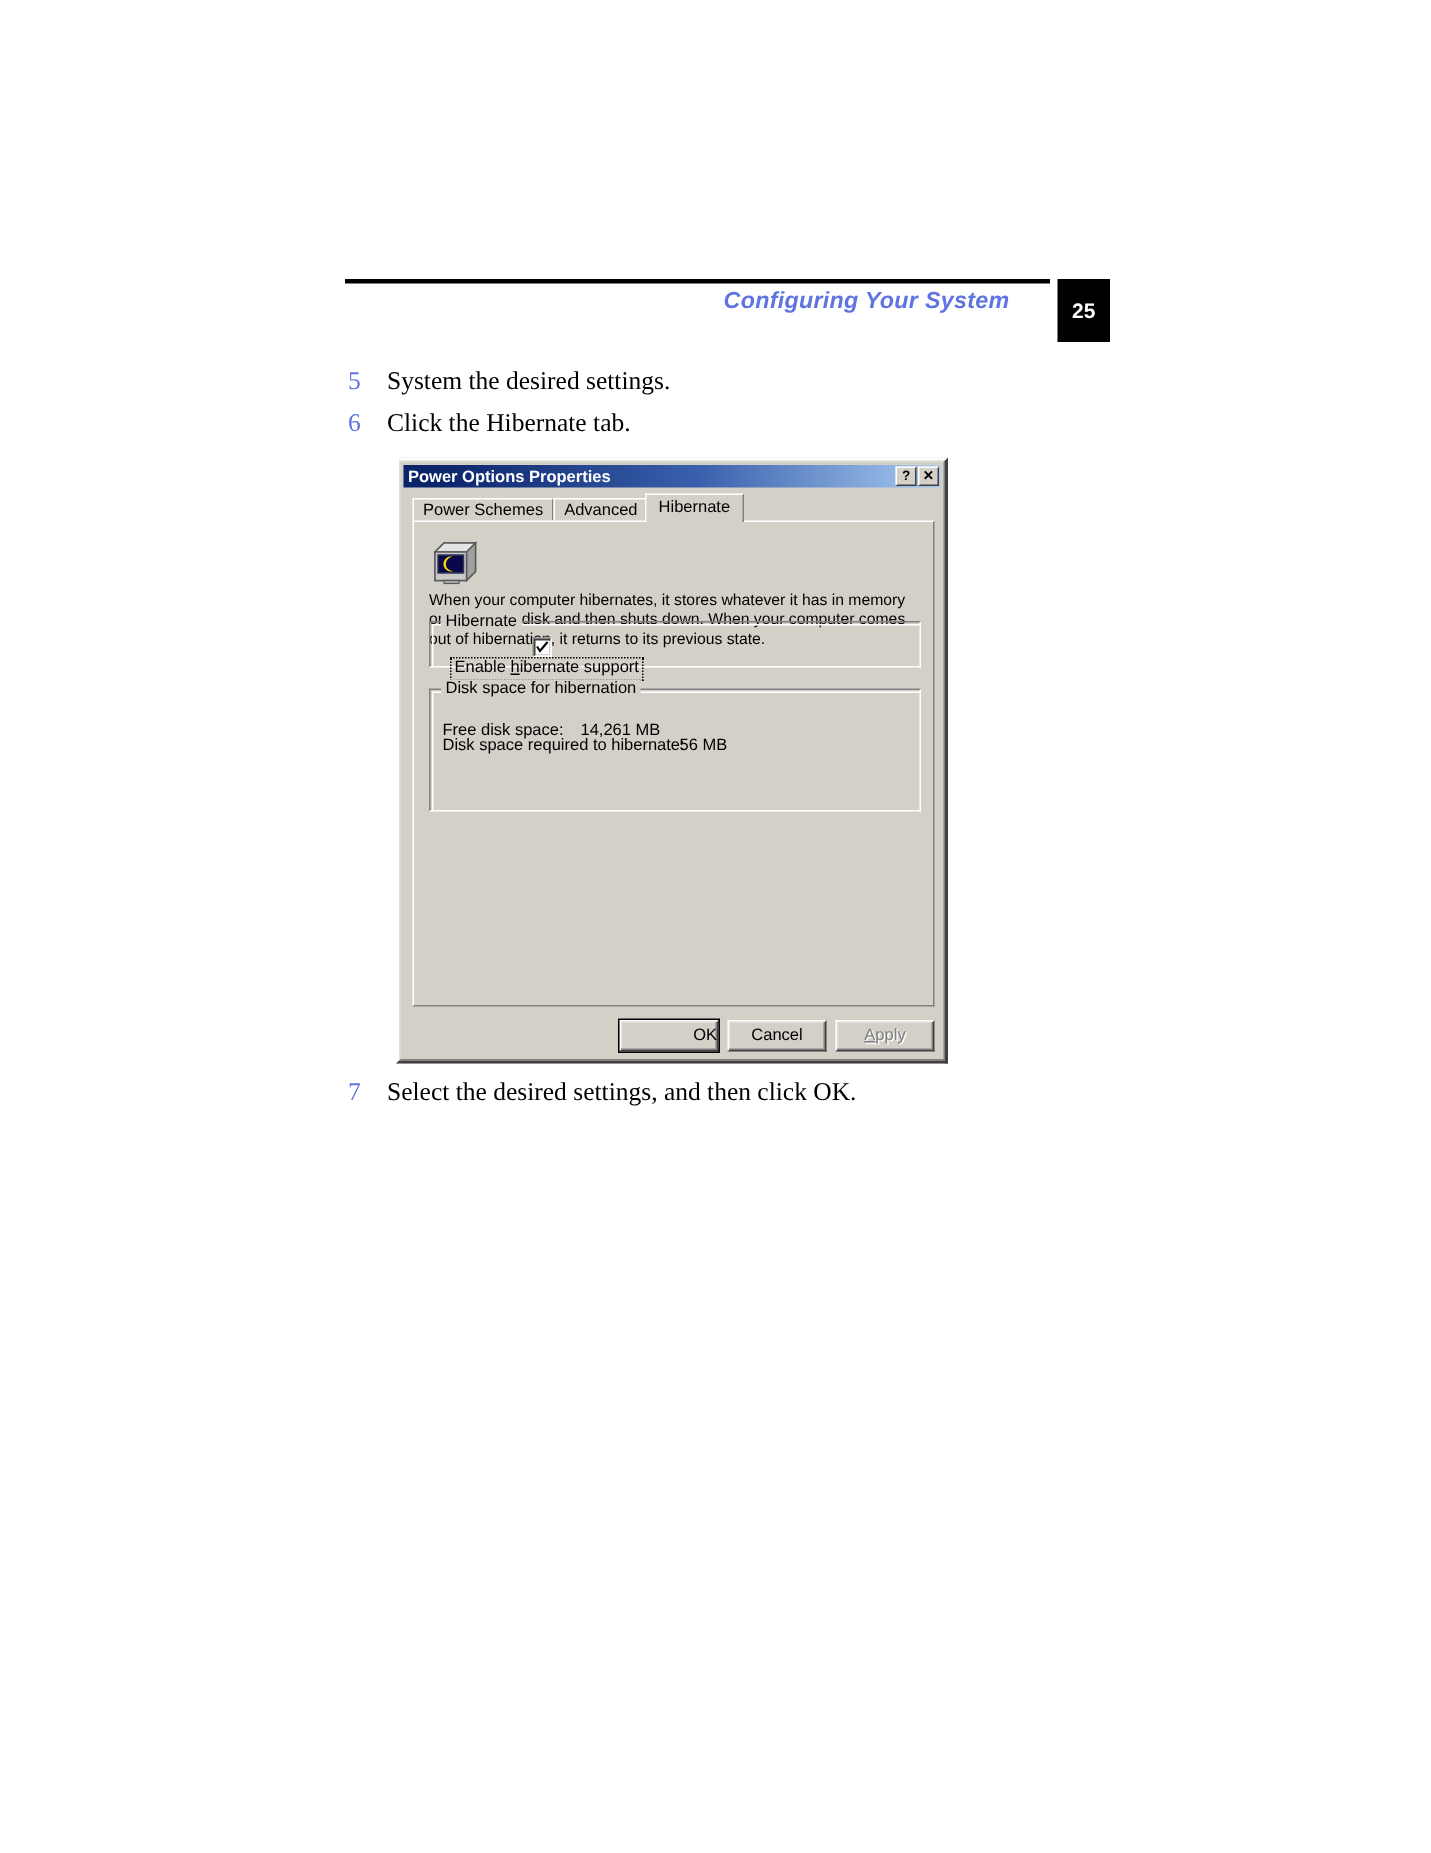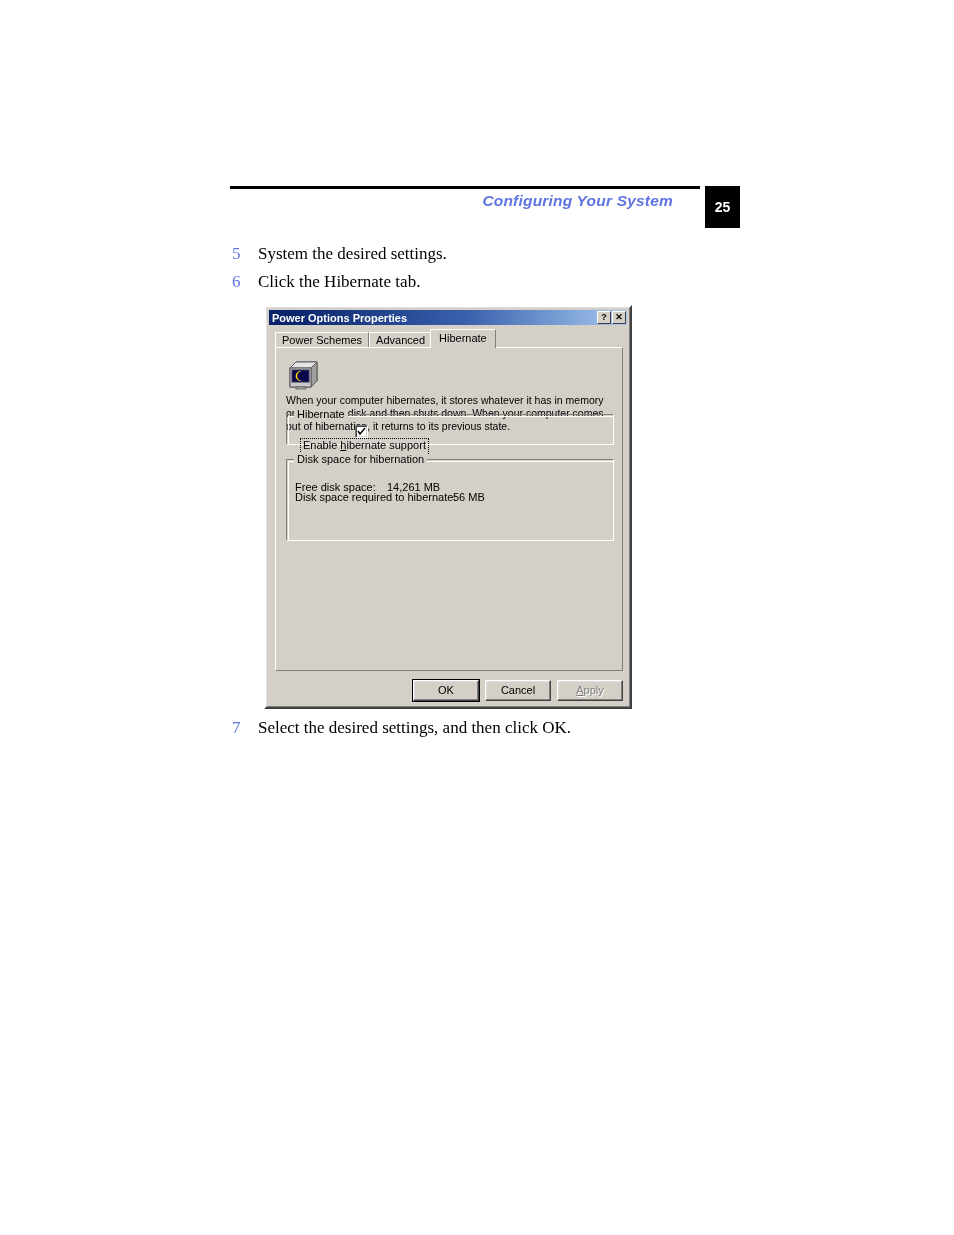--- a/index.html
+++ b/index.html
@@ -341,20 +341,21 @@
     font-size: 11px;
     line-height: 19px;
     text-align: center;
     color: #000000;
     cursor: default;
     position: relative;
   }
   .dlg-btn.default {
     outline: 1px solid #000000;
     outline-offset: 0px;
+    text-align: right;
   }
   .dlg-btn.disabled {
     color: #808080;
     text-shadow: 1px 1px 0 #ffffff;
   }
   .dlg-btn.disabled u { text-decoration: underline; }
 </style>
 </head>
 <body>
 

